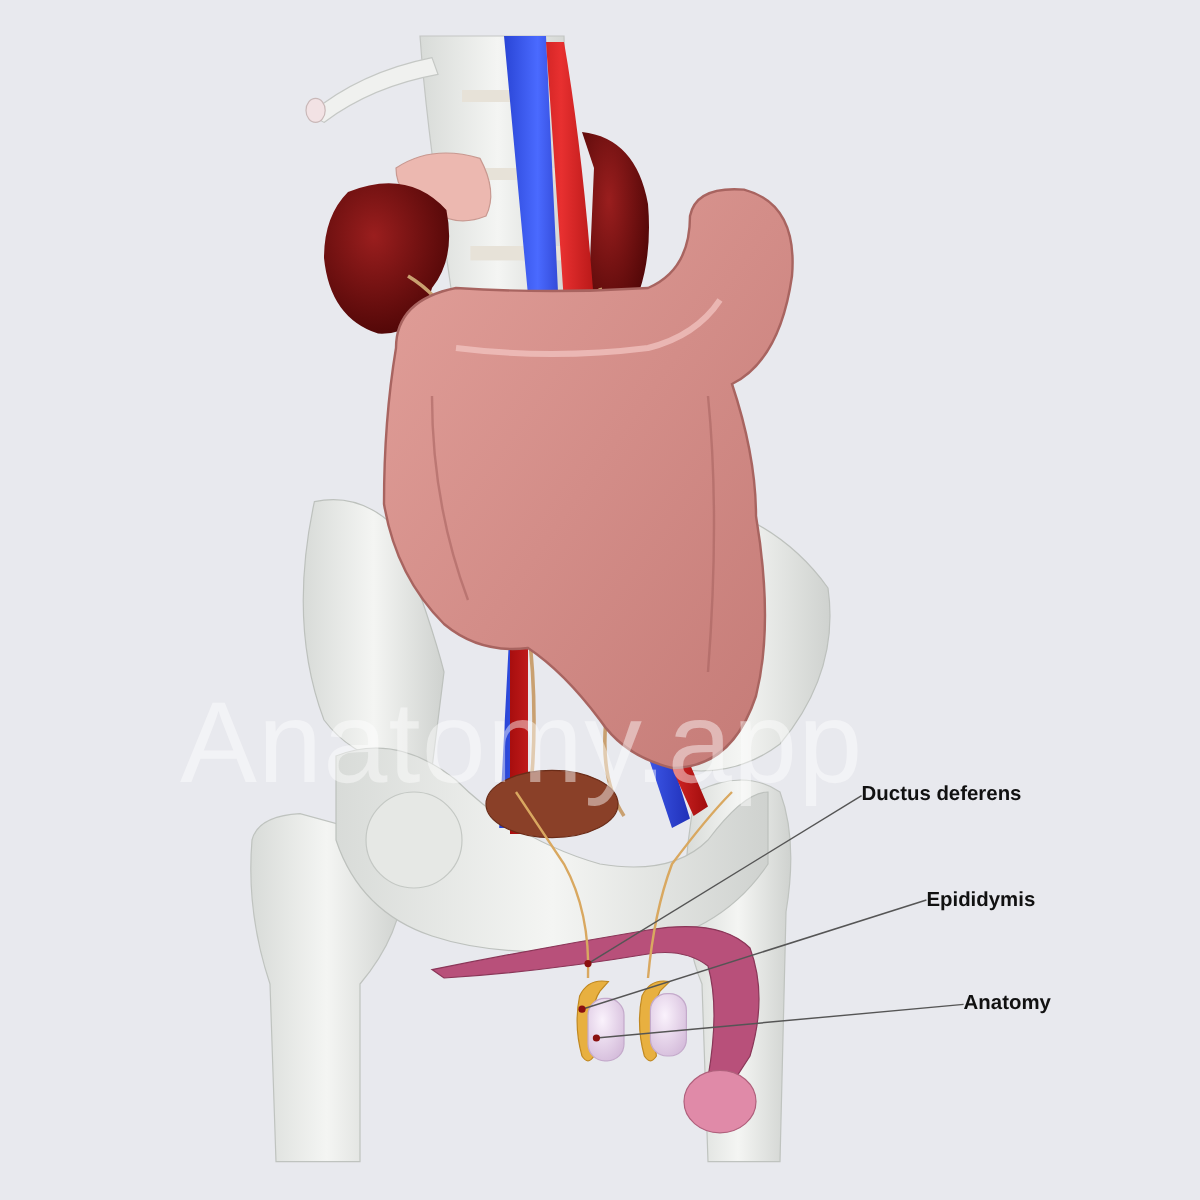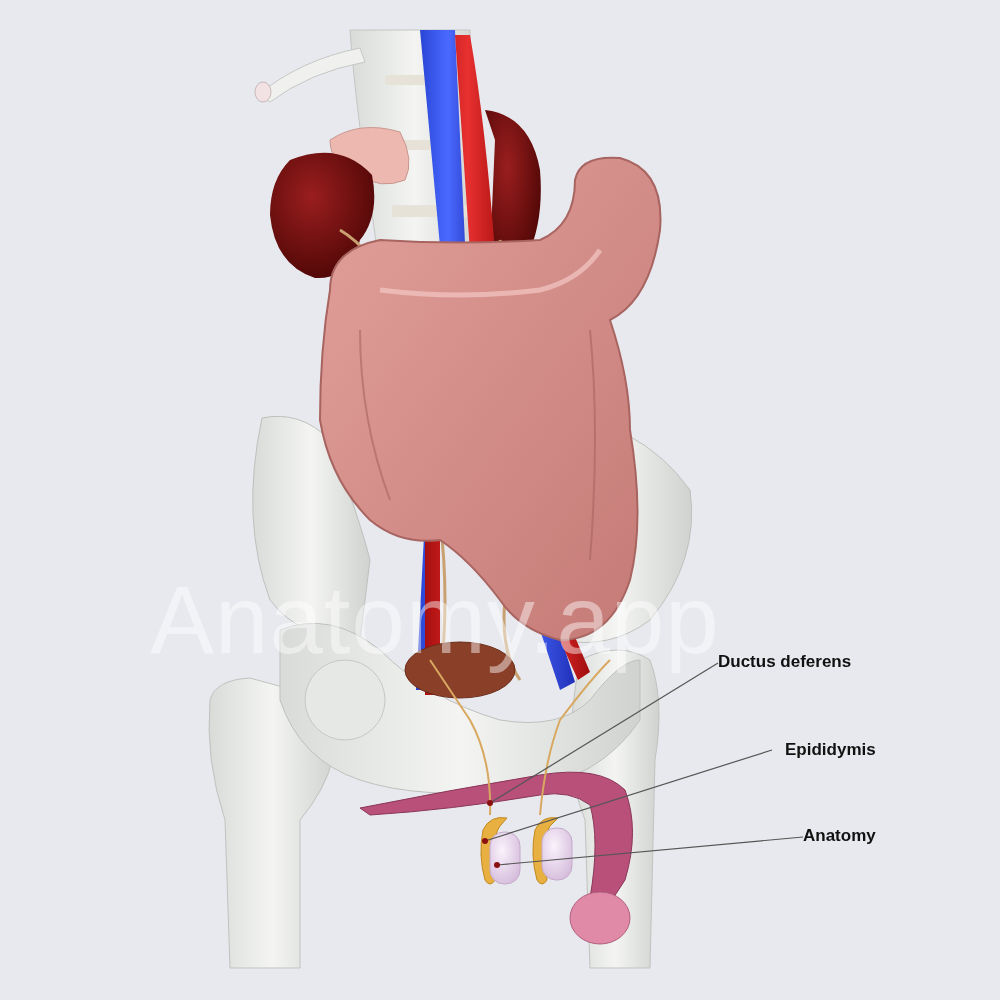--- a/index.html
+++ b/index.html
@@ -16,21 +16,21 @@
     font-size: 96px; color: rgba(255,255,255,0.45);
     letter-spacing: 1px; pointer-events: none; text-align: center;
   }
   .label {
     position: absolute;
     font-family: "Liberation Sans", sans-serif;
     font-weight: bold; font-size: 17px; color: #111;
     white-space: nowrap;
   }
   .label.ductus { left: 718px; top: 652px; }
-  .label.epid   { left: 772px; top: 740px; margin-left: 13px; }
+  .label.epid   { left: 772px; top: 740px; }
   .label.test   { left: 803px; top: 826px; }
 </style>
 </head>
 <body>
 
 <div class="stage">
 <svg width="1000" height="1000" viewBox="0 0 1000 1000">
   <defs>
     <linearGradient id="boneG" x1="0" y1="0" x2="1" y2="0">
       <stop offset="0" stop-color="#d8dbd8"></stop>

